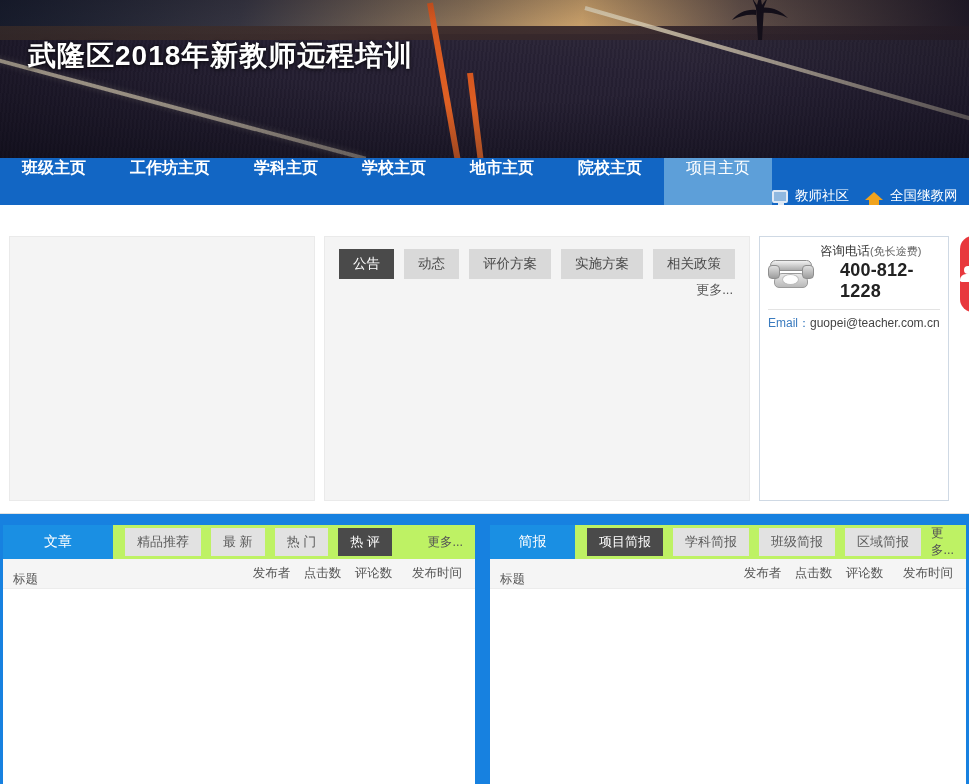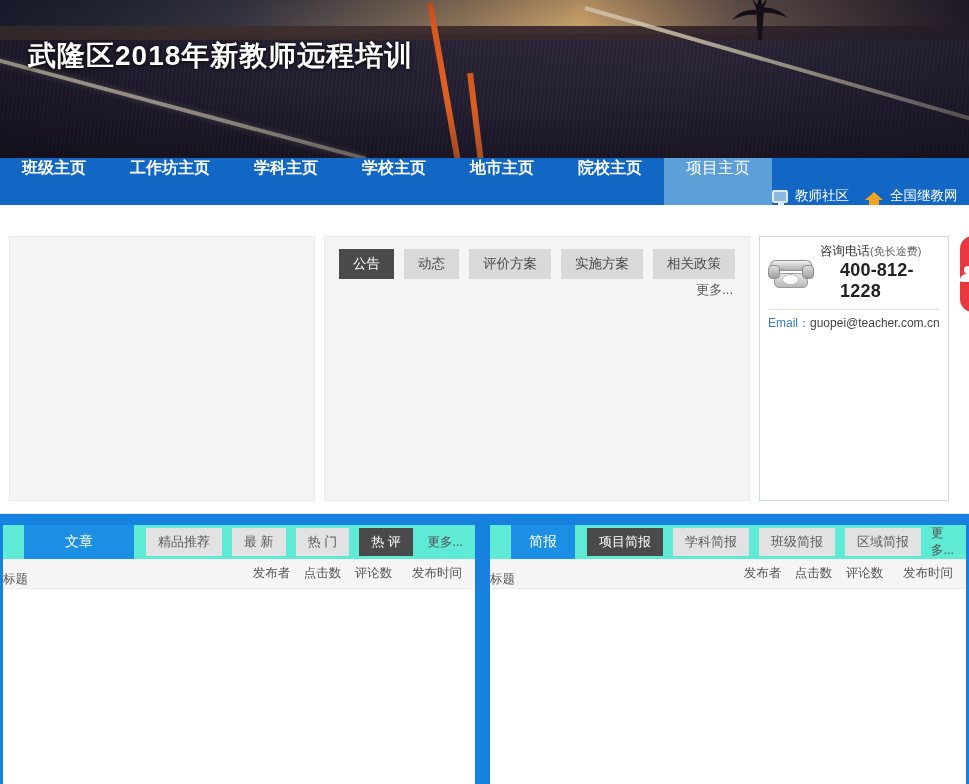--- a/index.html
+++ b/index.html
@@ -226,22 +226,22 @@
   }
   .panel {
     background: #ffffff;
     border: 3px solid #1781e0;
     position: relative;
     height: 262px;
   }
   .panel-left { width: 478px; margin-left: 0; }
   .panel-right { width: 482px; }
   .panel-head {
-    height: 34px; background: #5eead4;
-    display: flex; align-items: stretch; position: relative; padding-left: 21px;
+    height: 34px; background: #bef264;
+    display: flex; align-items: stretch; position: relative;
   }
   .head-tab {
     width: 110px; background: #1a8fe3; color: #ffffff;
     display: flex; align-items: center; justify-content: center;
     font-size: 14px; cursor: pointer;
   }
   .head-pills {
     flex: 1; display: flex; align-items: center; gap: 10px;
     padding-left: 12px;
   }
@@ -252,21 +252,21 @@
   .spill.dark { background: #4a4a4a; color: #ffffff; }
   .head-more {
     margin-left: auto; padding-right: 12px;
     font-size: 12.5px; color: #555555; cursor: pointer;
   }
   .col-head {
     height: 30px; background: #f5f5f5; border-bottom: 1px solid #ececec;
     display: flex; align-items: center;
     font-size: 12.5px; color: #555555;
   }
-  .col-title { flex: 1; margin-top: 12px; }
+  .col-title { padding-left: 10px; flex: 1; margin-top: 12px; }
   .col-c { width: 51px; text-align: center; }
   .col-time { width: 76px; text-align: center; }
   .panel-body { background: #ffffff; height: 196px; }
 </style>
 </head>
 <body>
 
 <div class="page">
 
   <div class="banner">

